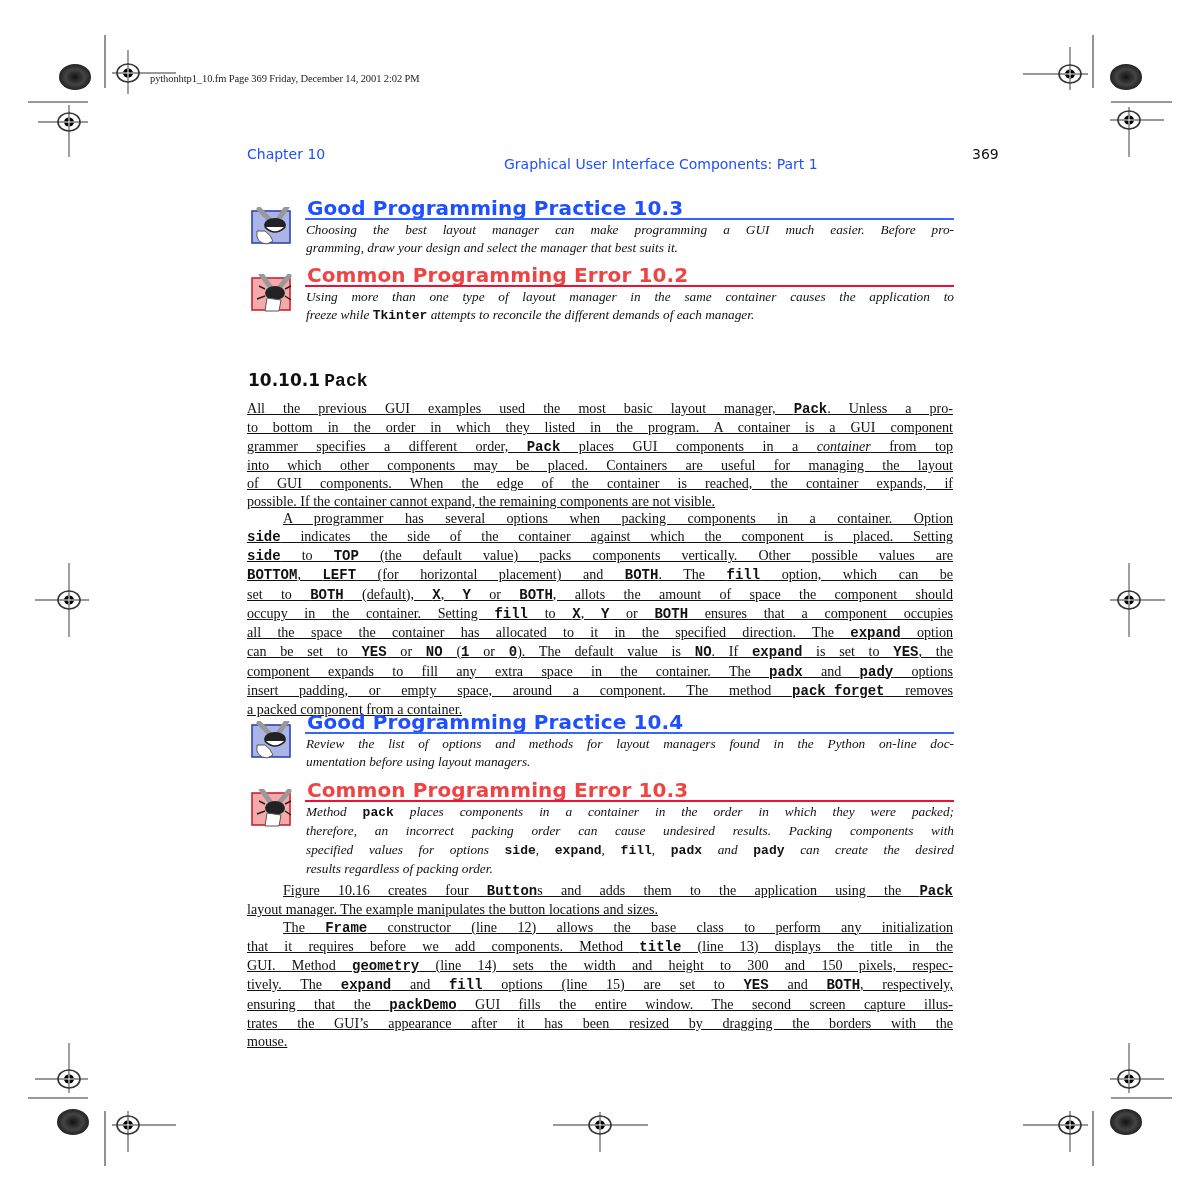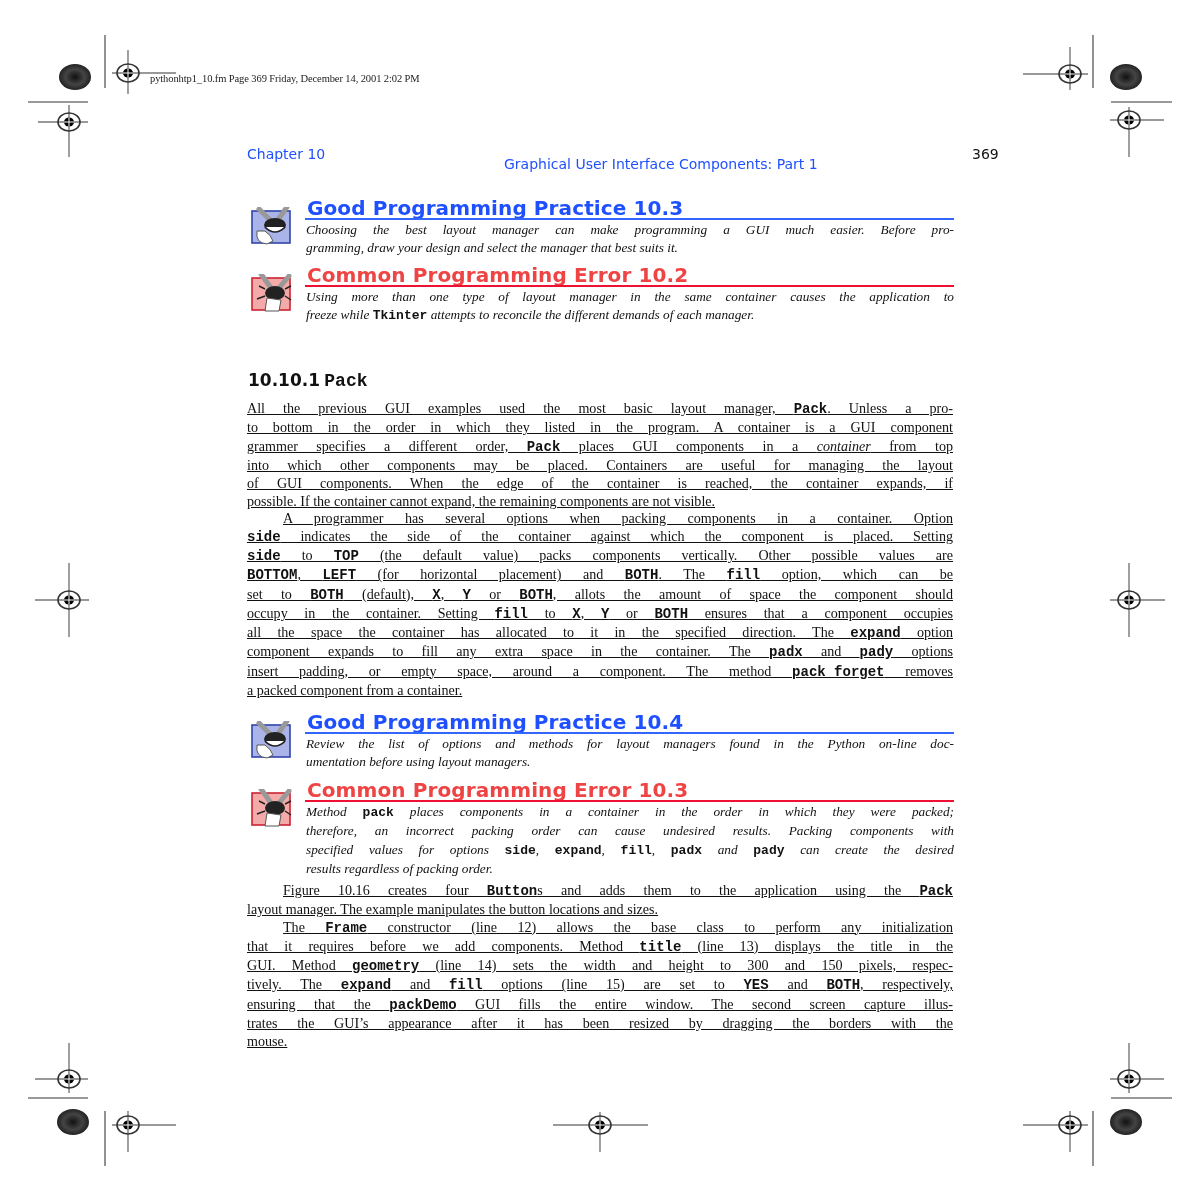--- a/index.html
+++ b/index.html
@@ -162,20 +162,21 @@
     <span class="ln last">possible. If the container cannot expand, the remaining components are not visible.</span>
   </div>
 <div class="abs col para" style="top:508.5px">
     <span class="ln ind">A programmer has several options when packing components in a container. Option</span>
     <span class="ln"><span class="c">side</span> indicates the side of the container against which the component is placed. Setting</span>
     <span class="ln"><span class="c">side</span> to <span class="c">TOP</span> (the default value) packs components vertically. Other possible values are</span>
     <span class="ln"><span class="c">BOTTOM</span>, <span class="c">LEFT</span>  (for horizontal placement) and <span class="c">BOTH</span>. The <span class="c">fill</span> option, which can be</span>
     <span class="ln">set to <span class="c">BOTH</span> (default), <span class="c">X</span>, <span class="c">Y</span> or <span class="c">BOTH</span>, allots the amount of space the component should</span>
     <span class="ln">occupy in the container. Setting <span class="c">fill</span> to <span class="c">X</span>, <span class="c">Y</span> or <span class="c">BOTH</span> ensures that a component occupies</span>
     <span class="ln">all the space the container has allocated to it in the specified direction. The <span class="c">expand</span> option</span>
+    <span class="ln">can be set to <span class="c">YES</span> or <span class="c">NO</span> (<span class="c">1</span> or <span class="c">0</span>). The default value is <span class="c">NO</span>. If <span class="c">expand</span> is set to <span class="c">YES</span>, the</span>
     <span class="ln">component expands to fill any extra space in the container. The <span class="c">padx</span> and <span class="c">pady</span> options</span>
     <span class="ln">insert padding, or empty space, around a component. The method <span class="c">pack_forget</span> removes</span>
     <span class="ln last">a packed component from a container.</span>
   </div>
 
 <div class="tip good" style="top:713px;height:60px">
   <svg class="icon" viewBox="0 0 46 38">
     <rect x="1" y="4" width="38" height="32" fill="#aab4e8" stroke="#3344aa" stroke-width="1.6"></rect>
     <path d="M8 2 L20 14 M36 0 L26 14" stroke="#999" stroke-width="5" stroke-linecap="round"></path>
     <ellipse cx="24" cy="18" rx="11" ry="7" fill="#222"></ellipse>

